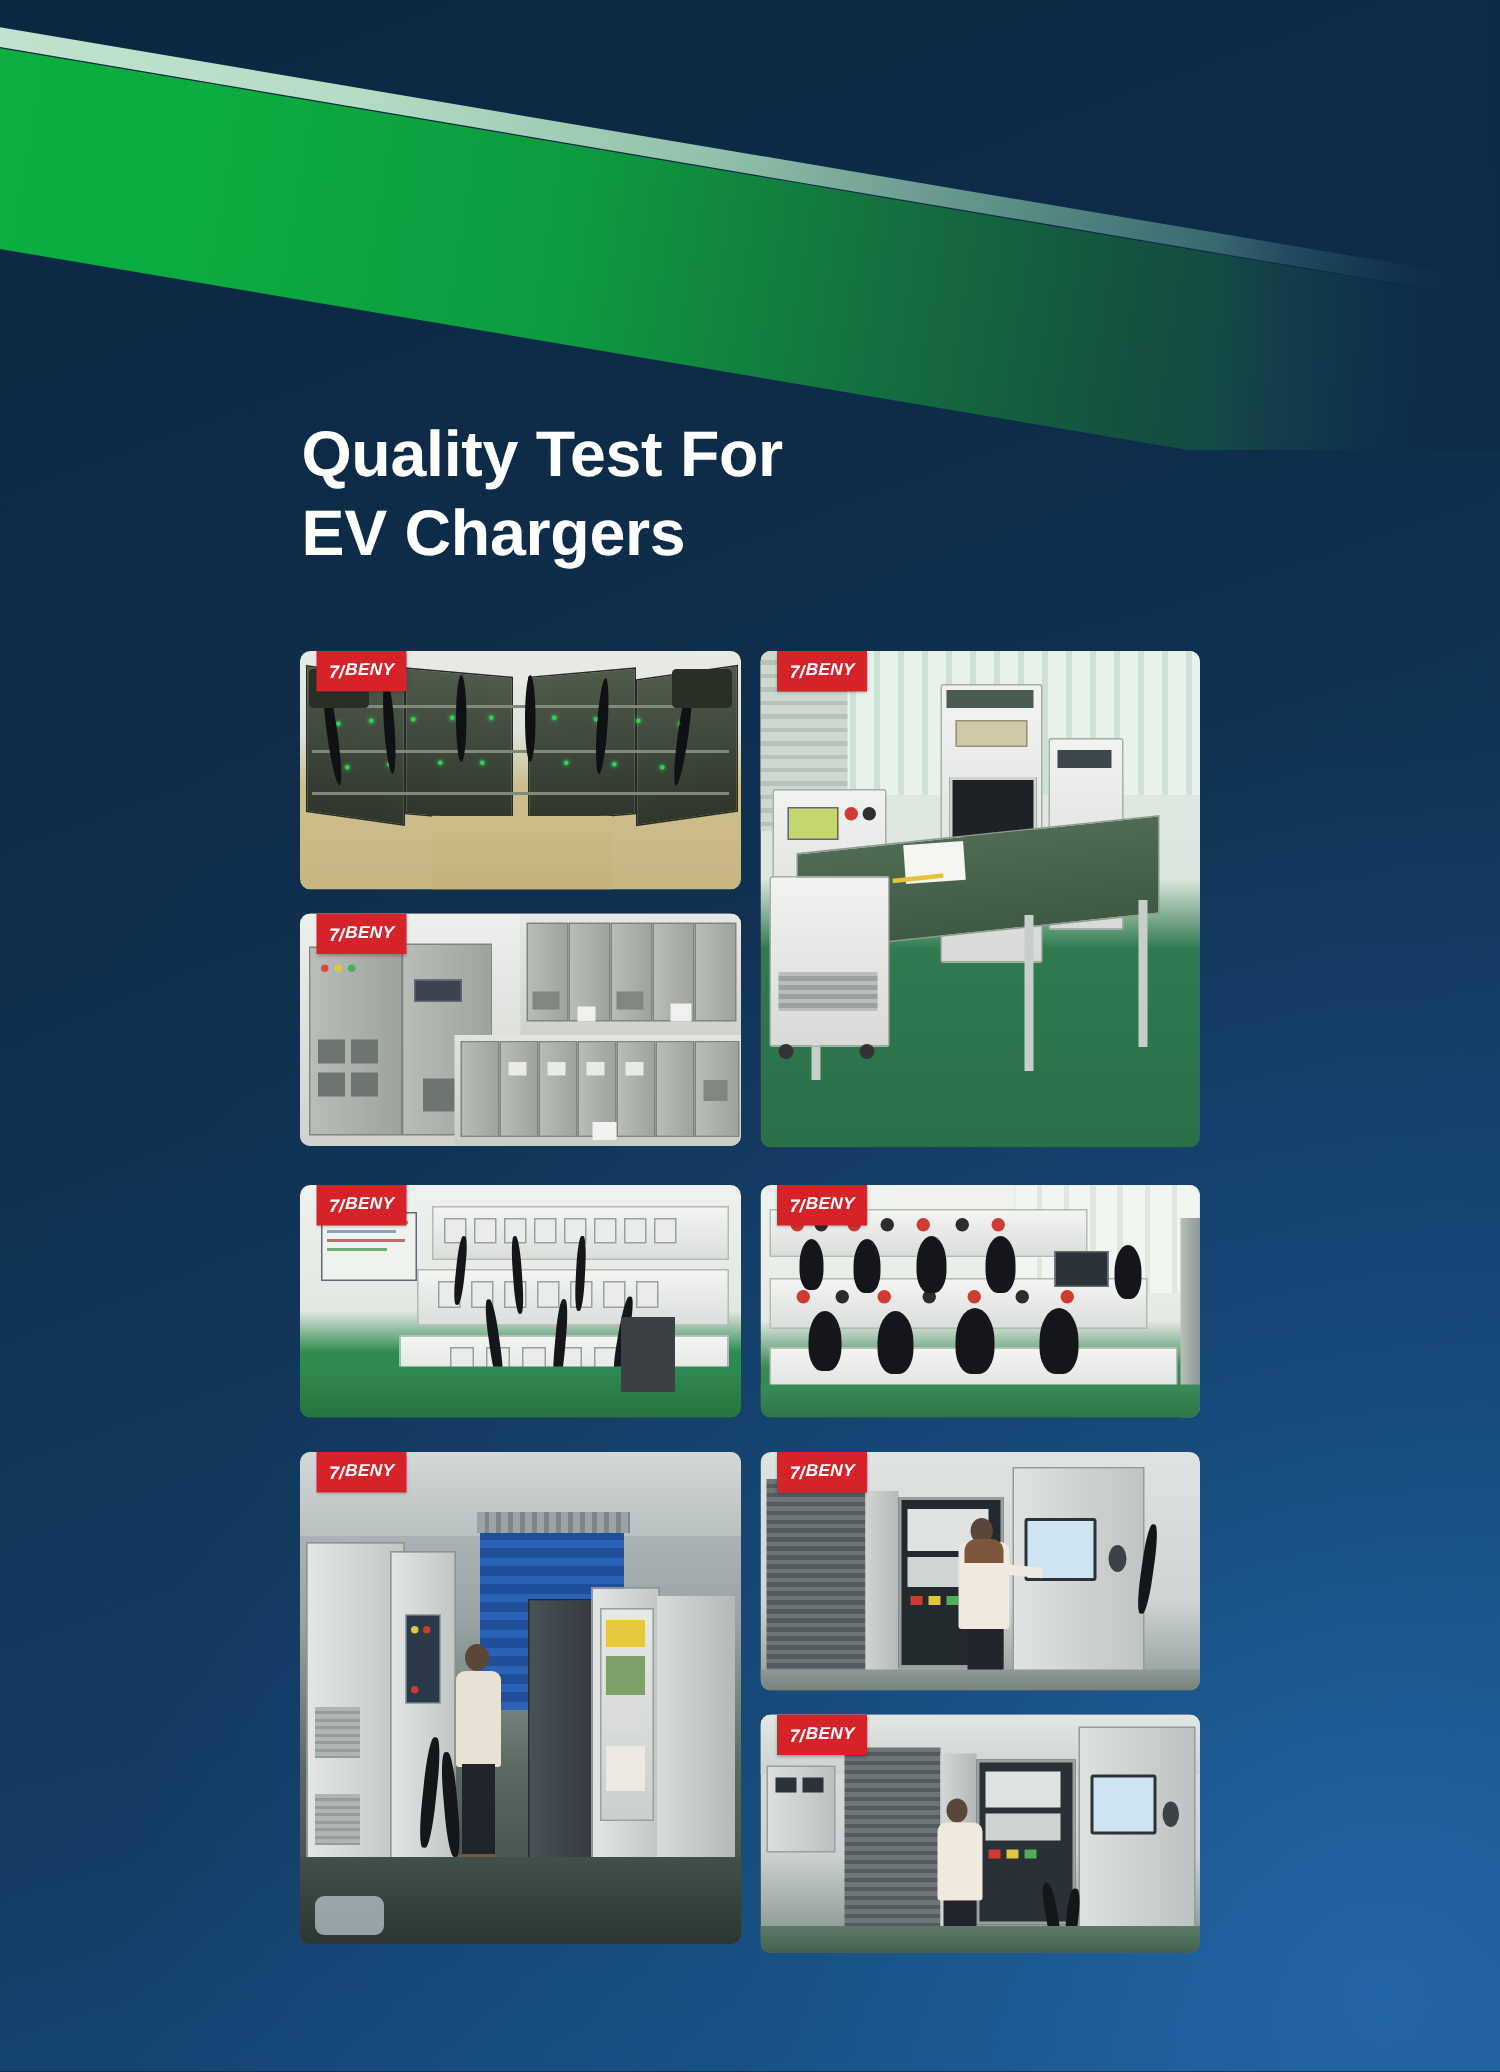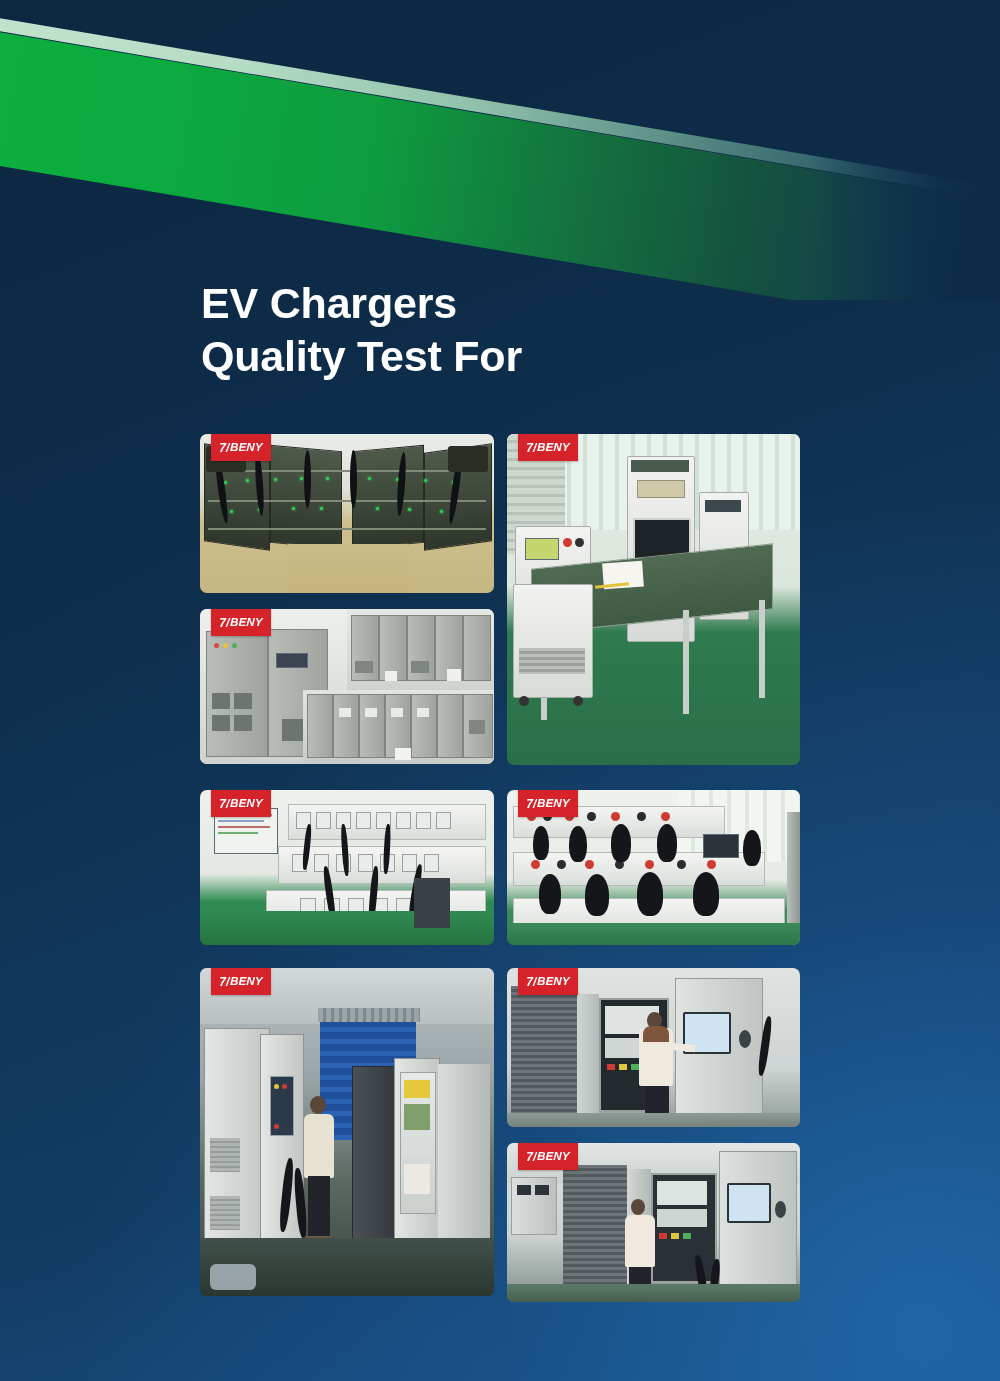--- a/index.html
+++ b/index.html
@@ -188,22 +188,22 @@
 
 <div class="page">
 
   <div class="banner-wrap">
     <div class="banner-stripe"></div>
     <div class="banner-main"></div>
     <div class="banner-shadowfade"></div>
   </div>
 
   <div class="heading">
+    <span class="line">Quality Test For</span>
     <span class="line">EV Chargers</span>
-    <span class="line">Quality Test For</span>
   </div>
 
   <div class="grid">
 
     <div class="row">
 
       <div class="col col-l">
 
         <div class="photo p1">
           <div class="scene">

